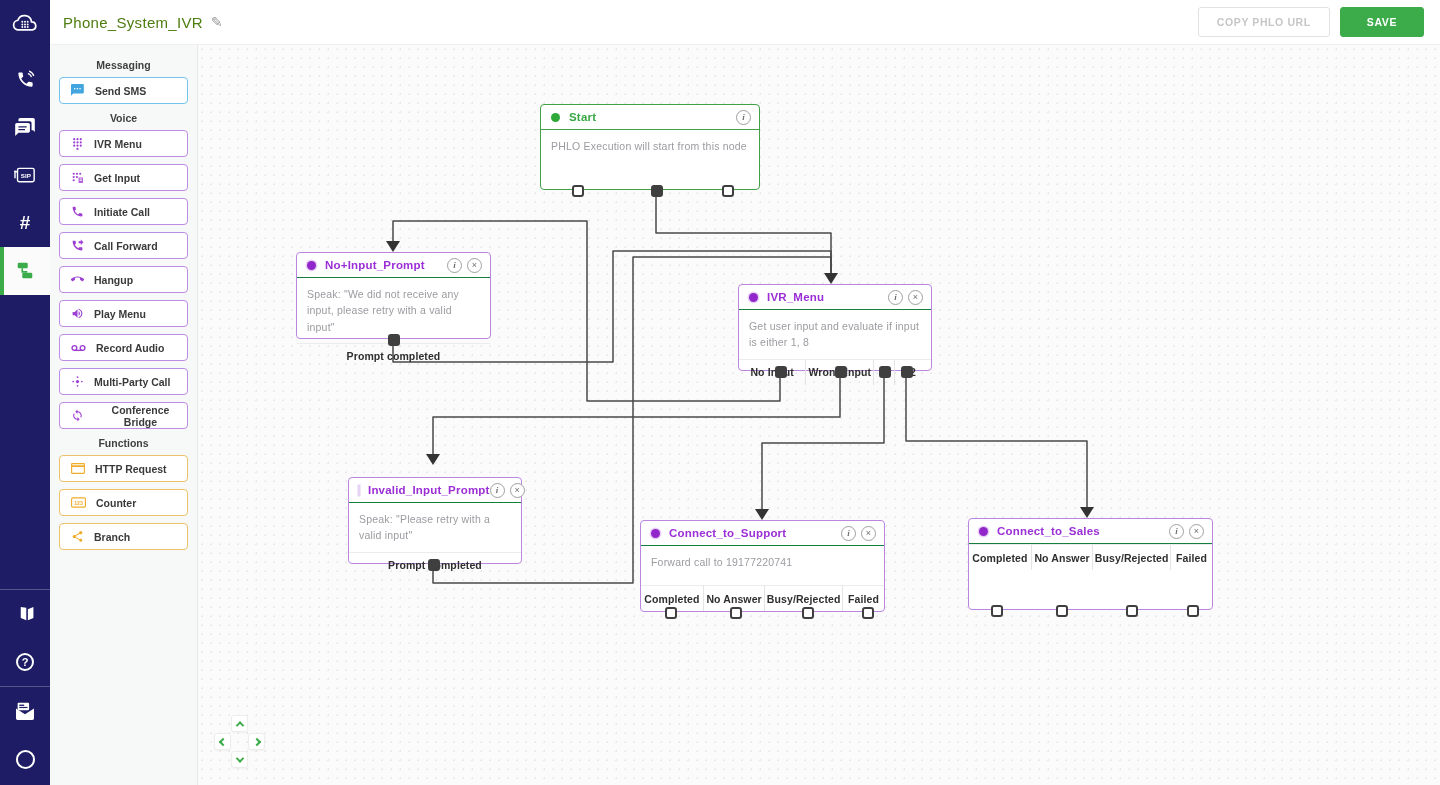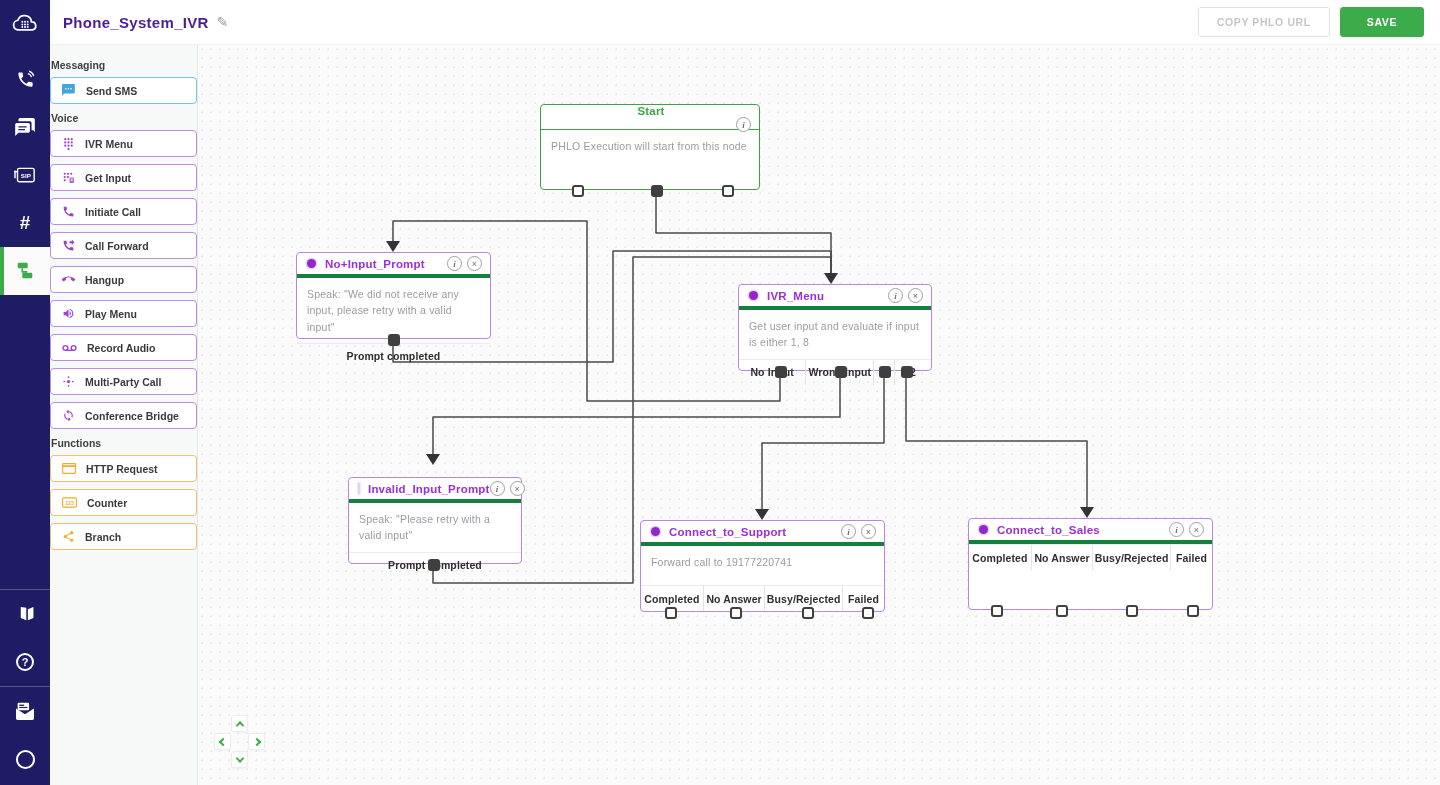--- a/index.html
+++ b/index.html
@@ -13,52 +13,52 @@
   .rail-item.active::before { content:""; position:absolute; left:0; top:0; bottom:0; width:4px; background:#3cab4a; }
   .rail-top { position:absolute; top:0; left:0; }
   .rail-bottom { position:absolute; bottom:2px; left:0; }
   .rail-div { width:50px; height:1px; background:rgba(255,255,255,.25); }
   .hash-glyph { color:#fff; font-size:19px; font-weight:700; }
   .avatar-circ { width:19px; height:19px; border:2px solid #fff; border-radius:50%; }
   .help-circ { width:18px; height:18px; border:2px solid #fff; border-radius:50%; color:#fff; font-size:11px; font-weight:700; display:flex; align-items:center; justify-content:center; }
 
   
   .topbar { position:absolute; left:50px; top:0; right:0; height:45px; background:#fff; border-bottom:1px solid #f0f0f0; display:flex; align-items:center; z-index:20; }
-  .phlo-title { color:#4c1d95; font-size:15px; font-weight:700; letter-spacing:.3px; margin-left:13px; }
+  .phlo-title { color:#4d7c0f; font-size:15px; font-weight:400; letter-spacing:.3px; margin-left:13px; }
   .edit-pencil { color:#9a9a9a; font-size:14px; margin-left:8px; cursor:pointer; transform:rotate(0deg); }
   .topbar-actions { margin-left:auto; margin-right:16px; display:flex; gap:10px; }
   .btn { font-size:10.5px; font-weight:700; letter-spacing:.6px; border-radius:3px; padding:8px 18px; cursor:pointer; }
   .btn-ghost { background:#fff; border:1px solid #e2e2e2; color:#c6c6c6; }
   .btn-save { background:#3cab4a; border:1px solid #3cab4a; color:#fff; padding:0 26px; }
 
   
   .sidebar { position:absolute; left:50px; top:45px; width:148px; bottom:0; background:#f7f8f8; border-right:1px solid #e7e7e7; z-index:10; }
   .search-wrap { padding:13px 9px 14px 9px; border-bottom:1px solid #e7e7e7; }
   .search-input { width:100%; height:30px; border:1px solid #eee; background:#fff; border-radius:2px; font-size:10.5px; color:#555; padding:0 9px; outline:none; font-family:inherit; }
   .search-input::placeholder { color:#bdbdbd; }
-  .comp-scroll { padding:6px 0; }
+  .comp-scroll { padding:6px 9px;text-align:center; }
   .sec-label { font-size:10.5px; color:#3f3f3f; font-weight:700; margin:8px 1px 6px 1px; }
   .comp-item { height:27px; background:#fff; border-radius:4px; display:flex; align-items:center; margin-bottom:7px; cursor:grab; padding-left:11px; gap:10px; }
   .comp-item span.lbl { font-size:10.5px; font-weight:700; color:#3a3a3a; }
   .b-blue { border:1px solid #74c3ea; }
   .b-purple { border:1px solid #bd8ce4; }
   .b-amber { border:1px solid #ecc169; }
 
   
   .canvas { position:absolute; left:198px; top:45px; right:0; bottom:0; background:#fbfbfc;
     background-image:radial-gradient(#e9e9ec 1px, transparent 1px); background-size:9px 9px; }
   .wires { position:absolute; left:0; top:0; pointer-events:none; }
 
   
   .node { position:absolute; background:#fff; border-radius:4px; display:flex; flex-direction:column; }
   .node.green  { border:1px solid #43a047; }
   .node.purple { border:1px solid #bb86e0; }
   .node-head { height:25px; flex:0 0 25px; display:flex; align-items:center; padding:0 8px 0 10px; }
-  .green  .node-head { border-bottom:1px solid #43a047;flex-direction:column; }
-  .purple .node-head { border-bottom:4px solid #15803d; }
+  .green  .node-head { border-bottom:1px solid #43a047; }
+  .purple .node-head { border-bottom:1px solid #15803d; }
   .node-dot { width:9px; height:9px; border-radius:50%; margin-right:9px; }
   .green .node-dot { background:#2ea836; }
   .purple .node-dot { background:#9127cb; box-shadow:0 0 0 1.5px #e7d2f5; }
   .node-title { font-size:11.5px; font-weight:700; letter-spacing:.2px; }
   .green .node-title { color:#3aa846; }
   .purple .node-title { color:#9b2fd6; }
   .node-actions { margin-left:auto; display:flex; gap:5px; }
   .icon-circle { width:15px; height:15px; border:1px solid #a0a0a0; border-radius:50%; color:#6f6f6f; font-size:9px; display:flex; align-items:center; justify-content:center; cursor:pointer; background:#fff; }
   .icon-circle.info { font-family:"Liberation Serif",serif; font-style:italic; font-weight:700; }
   .node-body { flex:1; padding:8px 10px; font-size:10.5px; line-height:1.55; color:#9b9ba1; letter-spacing:.2px; }

